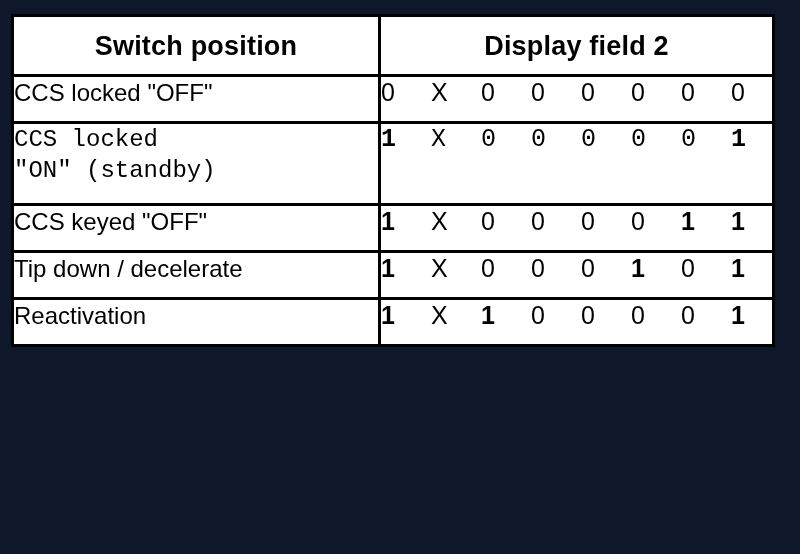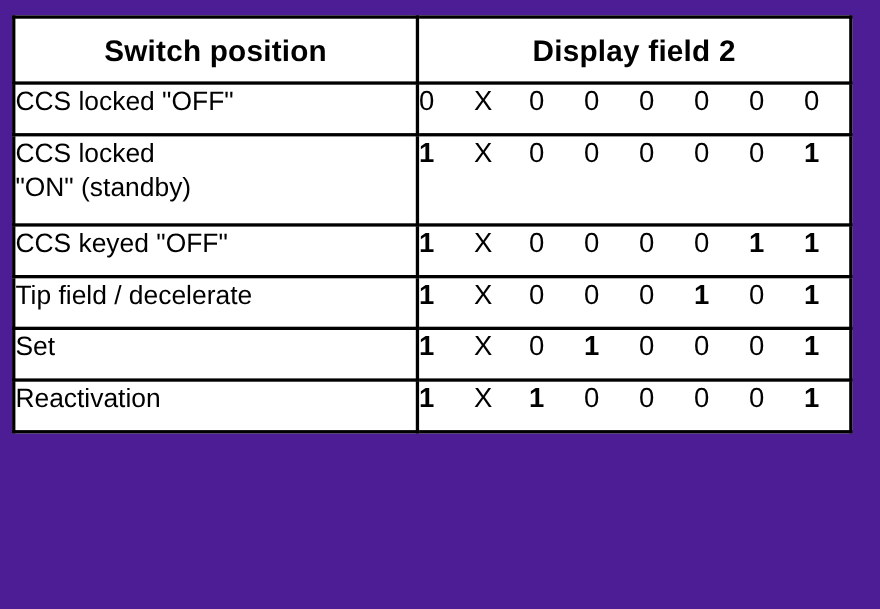--- a/index.html
+++ b/index.html
@@ -13,21 +13,21 @@
     height: 554px;
     overflow: hidden;
     font-family: "Liberation Sans", sans-serif;
     color: #000000;
   }
 
   #page {
     position: relative;
     width: 800px;
     height: 554px;
-    background: #4c1d95;
+    background: #0f172a;
   }
 
   table.spec-table {
     position: absolute;
     left: 11px;
     top: 14px;
     width: 761px;
     border-collapse: collapse;
     table-layout: fixed;
     background: #ffffff;
@@ -89,21 +89,21 @@
     line-height: 31px;
     text-align: left;
     font-weight: normal;
   }
   .bit.is-bold {
     font-weight: bold;
   }
 
   
   tr.row-h-short td { height: 44px; }
-  tr.row-h-tall  td { height: 79px; }
+  tr.row-h-tall  td { height: 79px; font-family: Liberation Mono, monospace; }
 </style>
 </head>
 <body>
 
 <div id="page">
 
   <table class="spec-table">
     <colgroup>
       <col class="col-switch">
       <col class="col-display">
@@ -167,47 +167,30 @@
               <span class="bit">0</span>
               <span class="bit">0</span>
               <span class="bit">0</span>
               <span class="bit is-bold">1</span>
               <span class="bit is-bold">1</span>
             </div>
           </td>
         </tr>
         <tr class="row-h-short">
           <td class="switch-cell">
-            <span class="switch-label">Tip field / decelerate</span>
-          </td>
-          <td class="bits-cell">
-            <div class="bit-row">
-              <span class="bit is-bold">1</span>
-              <span class="bit">X</span>
-              <span class="bit">0</span>
-              <span class="bit">0</span>
-              <span class="bit">0</span>
-              <span class="bit is-bold">1</span>
-              <span class="bit">0</span>
-              <span class="bit is-bold">1</span>
-            </div>
-          </td>
-        </tr>
-        <tr class="row-h-short">
-          <td class="switch-cell">
-            <span class="switch-label">Set</span>
-          </td>
-          <td class="bits-cell">
-            <div class="bit-row">
-              <span class="bit is-bold">1</span>
-              <span class="bit">X</span>
-              <span class="bit">0</span>
-              <span class="bit is-bold">1</span>
-              <span class="bit">0</span>
-              <span class="bit">0</span>
+            <span class="switch-label">Tip down / decelerate</span>
+          </td>
+          <td class="bits-cell">
+            <div class="bit-row">
+              <span class="bit is-bold">1</span>
+              <span class="bit">X</span>
+              <span class="bit">0</span>
+              <span class="bit">0</span>
+              <span class="bit">0</span>
+              <span class="bit is-bold">1</span>
               <span class="bit">0</span>
               <span class="bit is-bold">1</span>
             </div>
           </td>
         </tr>
         <tr class="row-h-short">
           <td class="switch-cell">
             <span class="switch-label">Reactivation</span>
           </td>
           <td class="bits-cell">

